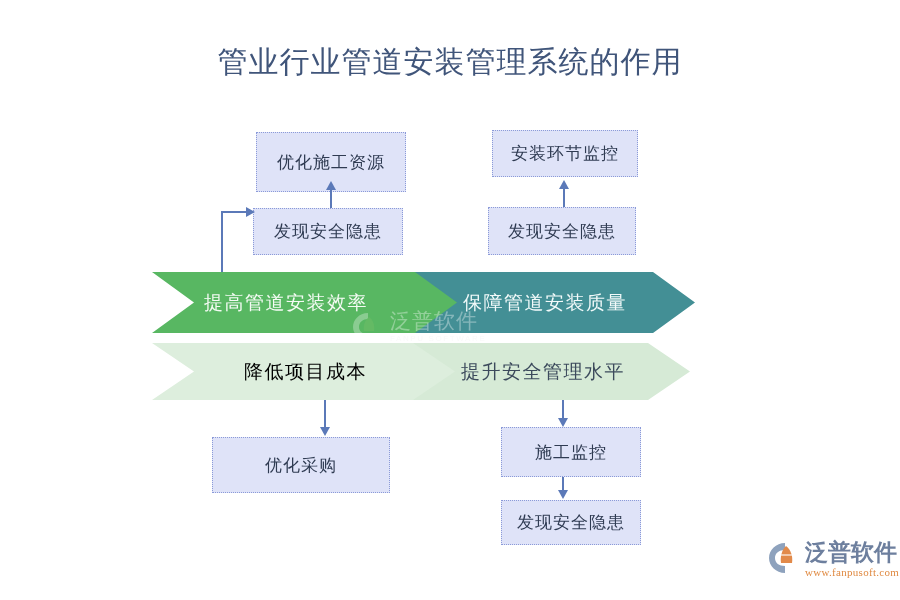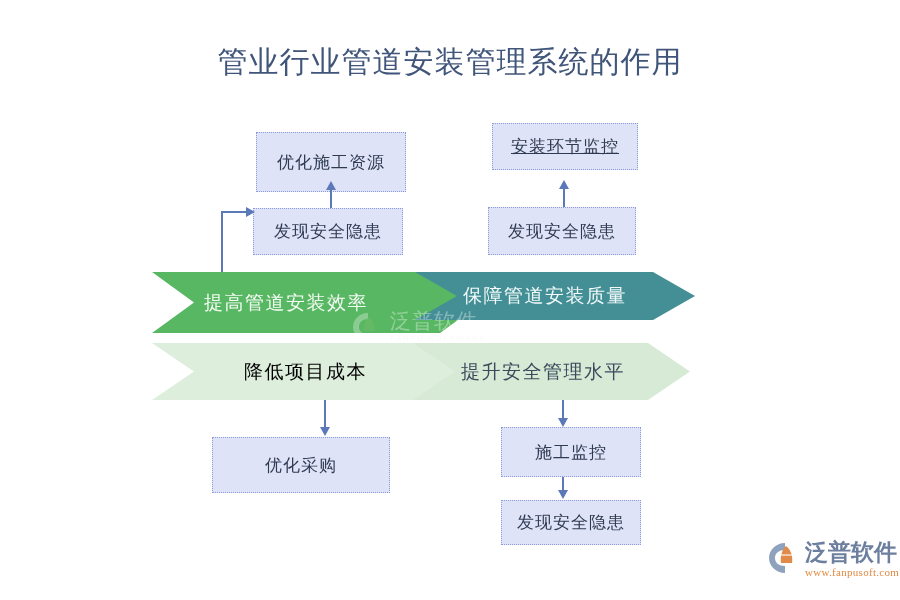--- a/index.html
+++ b/index.html
@@ -104,31 +104,31 @@
 
   <div class="vline" style="left:330px;top:190px;height:22px;"></div>
   <div class="arrow-up" style="left:326px;top:181px;"></div>
 
   <div class="pbox" style="left:253px;top:208px;width:150px;height:47px;">发现安全隐患</div>
 
   <div class="vline" style="left:221px;top:212px;height:62px;"></div>
   <div class="hline" style="left:221px;top:211px;width:26px;"></div>
   <div class="arrow-right" style="left:246px;top:207px;"></div>
 
-  <div class="pbox" style="left:492px;top:123px;width:146px;height:47px;text-decoration:underline;">安装环节监控</div>
+  <div class="pbox" style="left:492px;top:130px;width:146px;height:47px;">安装环节监控</div>
 
   <div class="vline" style="left:563px;top:189px;height:22px;"></div>
   <div class="arrow-up" style="left:559px;top:180px;"></div>
 
   <div class="pbox" style="left:488px;top:207px;width:148px;height:48px;">发现安全隐患</div>
 
   <div class="chev chev-green" style="left:152px;top:272px;width:330px;height:61px;padding-left:52px;">
     <span>提高管道安装效率</span>
   </div>
-  <div class="chev chev-teal" style="left:415px;top:272px;width:280px;height:48px;padding-left:48px;">
+  <div class="chev chev-teal" style="left:415px;top:272px;width:280px;height:61px;padding-left:48px;">
     <span>保障管道安装质量</span>
   </div>
 
   <div class="chev chev-ltgreen1" style="left:152px;top:343px;width:330px;height:57px;padding-left:92px;">
     <span>降低项目成本</span>
   </div>
   <div class="chev chev-ltgreen2" style="left:413px;top:343px;width:277px;height:57px;padding-left:48px;">
     <span>提升安全管理水平</span>
   </div>
 

